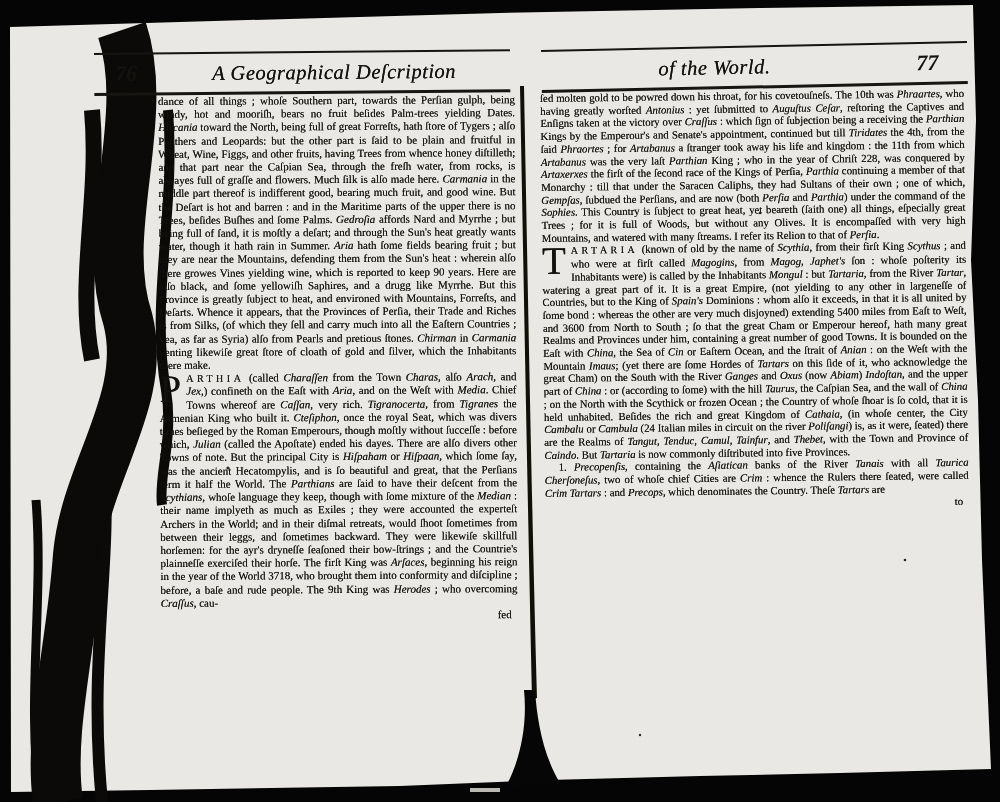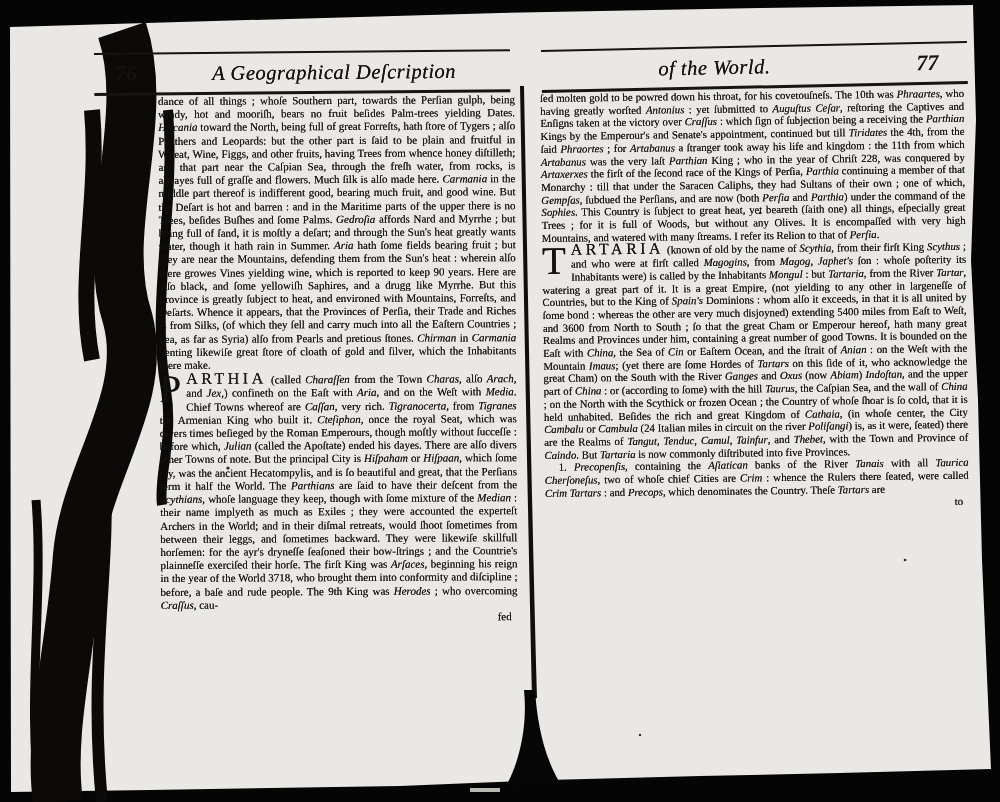--- a/index.html
+++ b/index.html
@@ -19,21 +19,21 @@
        text-shadow:0 0 0.35px rgba(10,8,4,0.8);}
   .left-col{left:158px;top:95px;width:357px;font-size:11px;line-height:13.2px;
             transform:rotate(-0.3deg);transform-origin:left top;}
   .right-col{left:540px;top:92px;width:424px;font-size:10.8px;line-height:12.7px;
              transform:rotate(-0.7deg);transform-origin:left top;}
   p.body-par{margin:0;}
   .par-gap{margin-top:13px;}
   .par-small-gap{margin-top:2px;text-indent:14px;}
   .it{font-style:italic;}
   .dropcap{float:left;font-size:39px;line-height:29px;padding:2px 5px 0 0;color:#14120d;}
-  .opening{letter-spacing:3.5px;font-size:16px;}
+  .opening{letter-spacing:3.5px;font-size:10px;}
   .catchword{text-align:right;padding-right:6px;margin-top:0;}
 </style>
 </head>
 <body>
 
 <div id="stage">
 
   <svg id="scan-bg" width="1000" height="802" viewBox="0 0 1000 802">
     <rect width="1000" height="802" fill="#050505"></rect>
     <polygon fill="#e9e8e4" points="10,27 180,22 500,13 760,8 973,5 976,120 971,260 978,400 982,560 988,700 991,769 840,773 700,776 548,780 400,786 150,790 11,792"></polygon>

